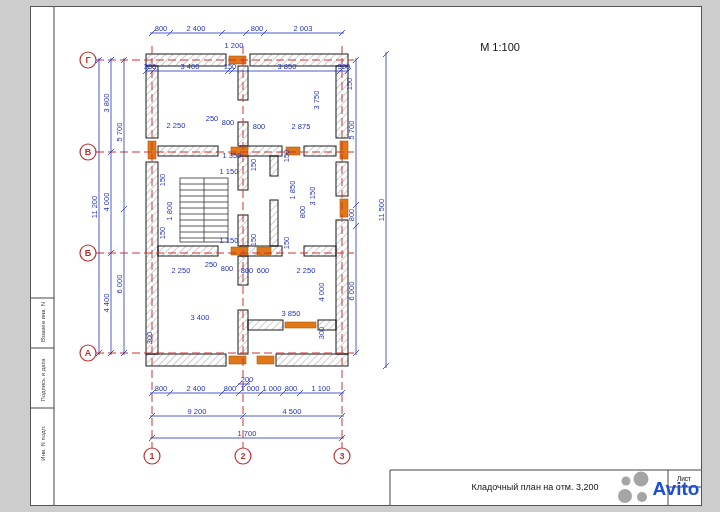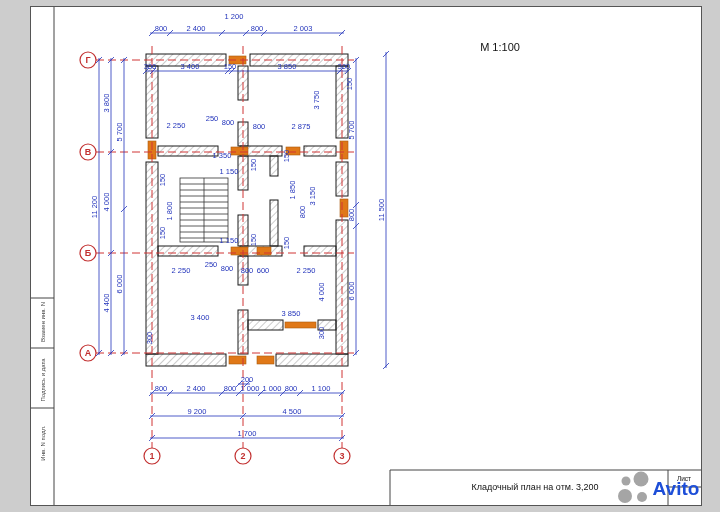--- a/index.html
+++ b/index.html
@@ -152,21 +152,21 @@
       <circle cx="641" cy="479" r="7.5"></circle>
       <circle cx="625" cy="496" r="7"></circle>
       <circle cx="642" cy="497" r="5"></circle>
     </g>
   </svg>
 
   <div class="scaleTxt">М 1:100</div>
 
   <span class="dim" style="left:161px;top:29px">800</span>
   <span class="dim" style="left:196px;top:29px">2 400</span>
-  <span class="dim" style="left:234px;top:17px">1 200</span>
+  <span class="dim" style="left:234px;top:46px">1 200</span>
   <span class="dim" style="left:257px;top:29px">800</span>
   <span class="dim" style="left:303px;top:29px">2 003</span>
 
   <span class="dim" style="left:150px;top:67px">300</span>
   <span class="dim" style="left:190px;top:67px">3 400</span>
   <span class="dim" style="left:230px;top:67px">150</span>
   <span class="dim" style="left:287px;top:67px">3 850</span>
   <span class="dim" style="left:344px;top:67px">300</span>
 
   <span class="dim rot" style="left:95px;top:207px">11 200</span>
@@ -187,21 +187,21 @@
   <span class="dim" style="left:259px;top:127px">800</span>
   <span class="dim" style="left:301px;top:127px">2 875</span>
   <span class="dim rot" style="left:317px;top:100px">3 750</span>
   <span class="dim rot" style="left:350px;top:84px">150</span>
   <span class="dim rot" style="left:163px;top:180px">150</span>
   <span class="dim rot" style="left:163px;top:233px">150</span>
   <span class="dim rot" style="left:254px;top:165px">150</span>
   <span class="dim rot" style="left:254px;top:240px">150</span>
   <span class="dim rot" style="left:287px;top:156px">150</span>
   <span class="dim rot" style="left:287px;top:243px">150</span>
-  <span class="dim" style="left:222px;top:156px">1 350</span>
+  <span class="dim" style="left:232px;top:156px">1 350</span>
   <span class="dim" style="left:229px;top:172px">1 150</span>
   <span class="dim" style="left:229px;top:241px">1 150</span>
   <span class="dim rot" style="left:170px;top:211px">1 800</span>
   <span class="dim rot" style="left:293px;top:190px">1 850</span>
   <span class="dim rot" style="left:303px;top:212px">800</span>
   <span class="dim rot" style="left:313px;top:196px">3 150</span>
   <span class="dim" style="left:181px;top:271px">2 250</span>
   <span class="dim" style="left:211px;top:265px">250</span>
   <span class="dim" style="left:227px;top:269px">800</span>
   <span class="dim" style="left:247px;top:271px">800</span>

